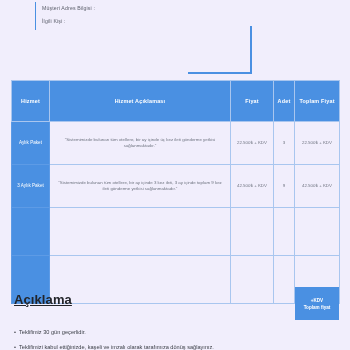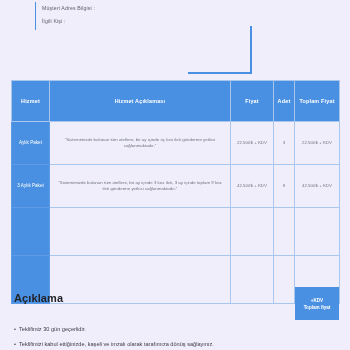--- a/index.html
+++ b/index.html
@@ -114,25 +114,26 @@
   col.c-total { width: 45px; }
 
   
   .footer {
     position: absolute;
     left: 11px;
     top: 292px;
     width: 328px;
   }
   .footer-title {
-    font-size: 11px;
+    font-size: 13px;
     font-weight: bold;
     color: #222429;
     margin: 0 0 21px 3px;
     letter-spacing: .1px;
+    text-decoration: underline;
   }
   .note-row {
     display: flex;
     align-items: flex-start;
     font-size: 5.6px;
     color: #3d4048;
     margin: 0 0 7px 3px;
     line-height: 8px;
   }
   .note-bullet {

